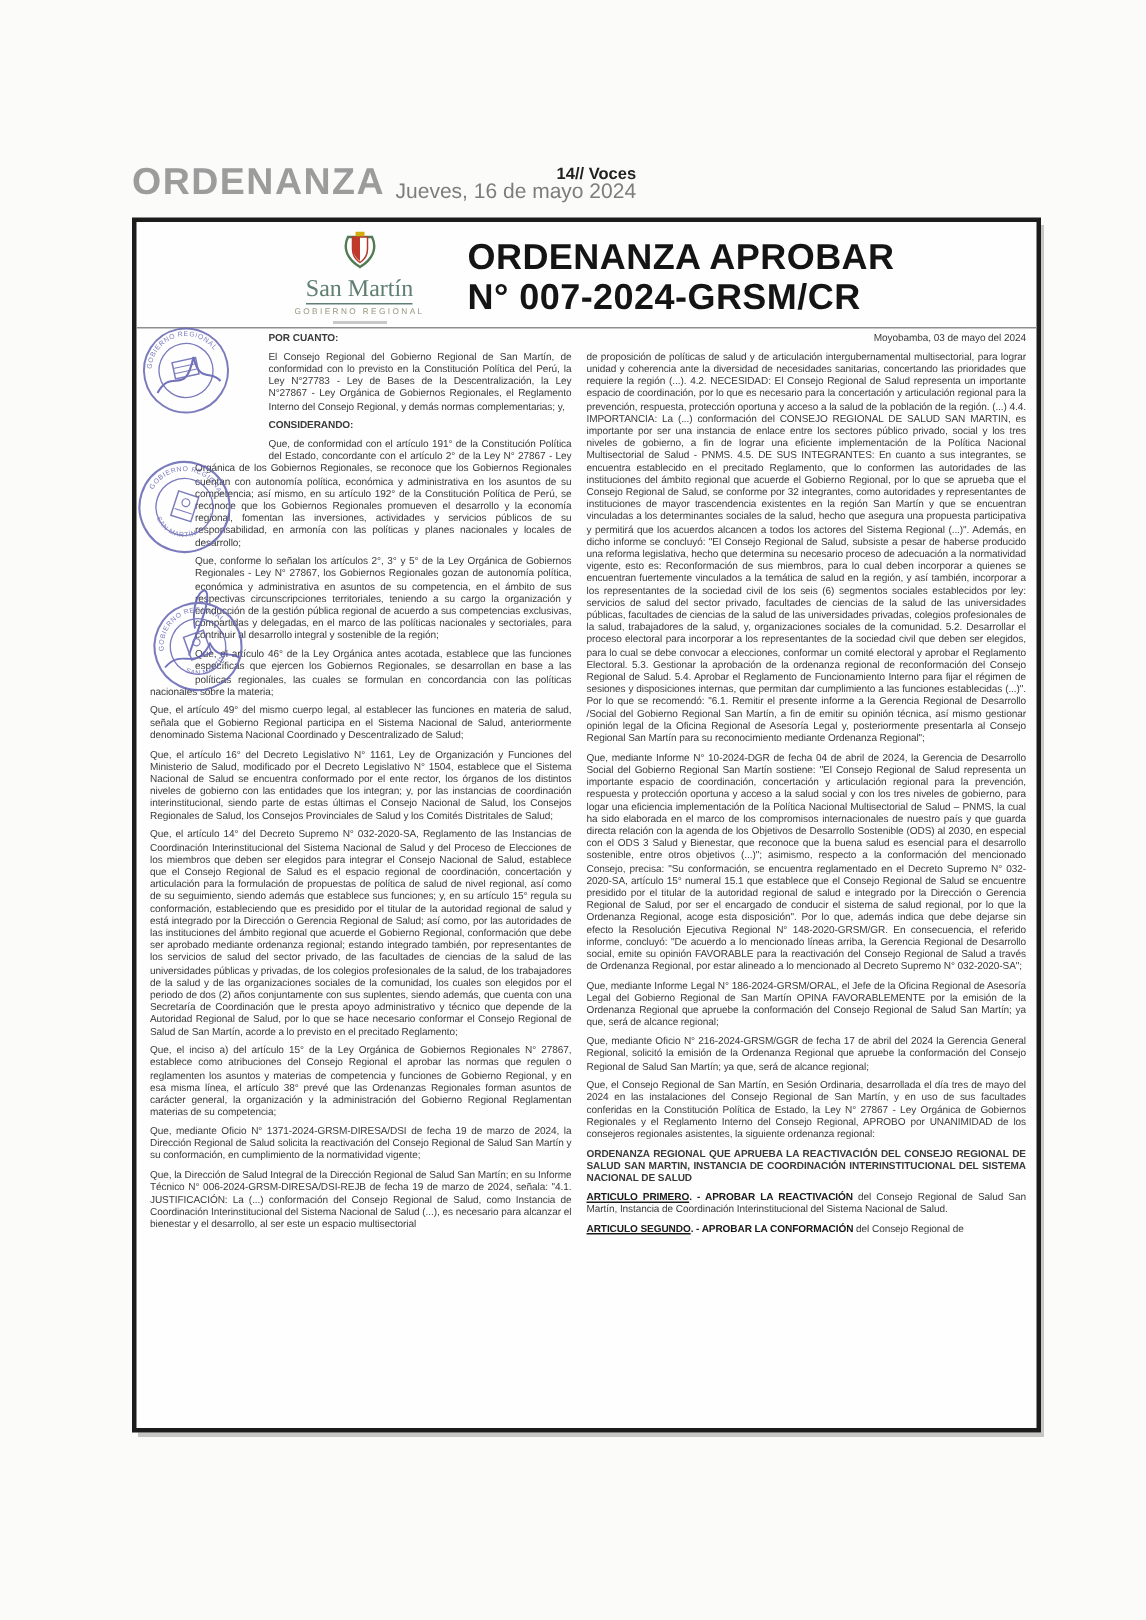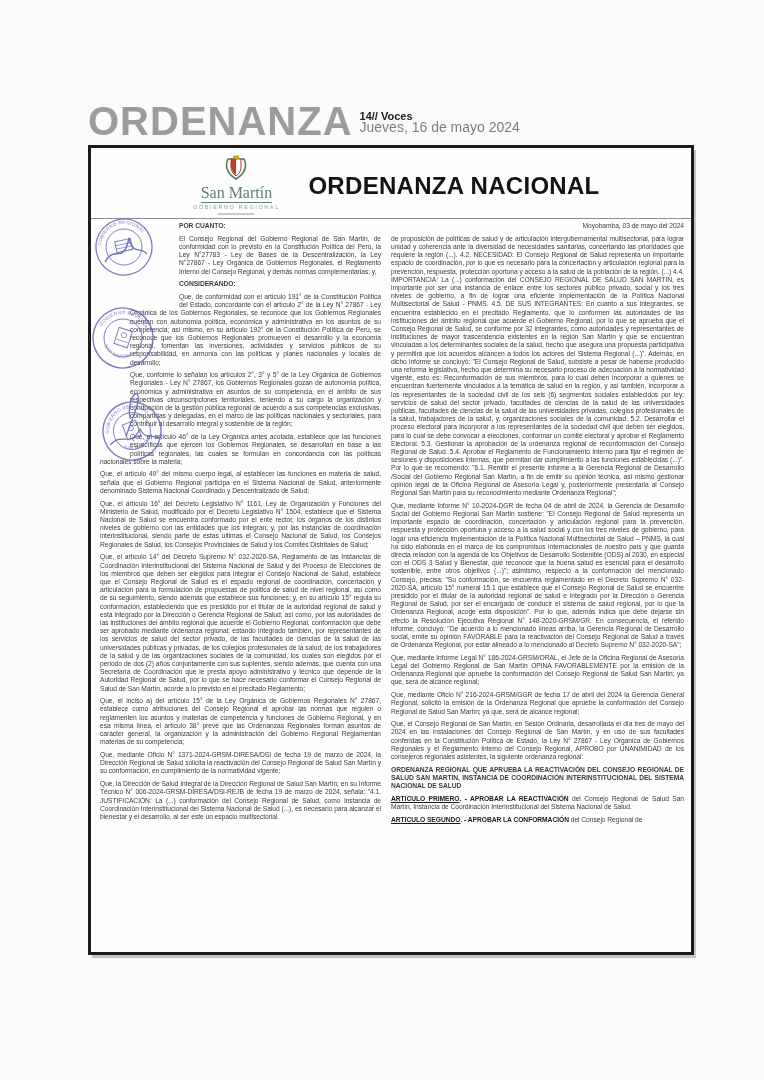--- a/index.html
+++ b/index.html
@@ -7,23 +7,23 @@
   body {
     width:764px; height:1080px; position:relative;
     background:#fbfbf9;
     font-family:"Liberation Sans", sans-serif;
     overflow:hidden;
   }
 
   
   .masthead { position:absolute; left:88px; top:106px; display:flex; align-items:flex-start; }
   .masthead-title {
-    font-size:40px; font-weight:bold; color:#9c9c9c; letter-spacing:1px; line-height:30px;
-  }
-  .masthead-meta { margin-left:7px; padding-top:4px; }
+    font-size:25px; font-weight:bold; color:#9c9c9c; letter-spacing:1px; line-height:30px;
+  }
+  .masthead-meta { margin-left:7px; padding-top:4px;text-align:right; }
   .masthead-pageref { font-size:11px; color:#222; font-weight:bold; line-height:12px; }
   .masthead-date { font-size:14px; color:#7d7d7d; line-height:10px; }
 
   
   .doc {
     position:absolute; left:88px; top:145px; width:606px; height:810px;
     background:#fefefe; border:3px solid #1c1c1c;
     box-shadow:3px 4px 0 -1px #c6c6c6;
   }
 
@@ -92,21 +92,22 @@
           <path d="M7 4 h10 v8 c0 4 -2 7 -5 9 c-3 -2 -5 -5 -5 -9 Z" fill="#fff" stroke="#b03a2e" stroke-width="1"></path>
           <path d="M7 4 h5 v16 c-3 -2 -5 -6 -5 -8 Z" fill="#c0392b"></path>
           <rect x="9" y="0.5" width="6" height="3" fill="#d4ac0d"></rect>
         </svg>
       </span>
       <div><span class="logo-name">San Martín</span></div>
       <div class="logo-sub">GOBIERNO REGIONAL</div>
       <div class="logo-tagline"></div>
     </div>
     <div class="doc-title">
-      <div>ORDENANZA NACIONAL</div>
+      <div>ORDENANZA APROBAR</div>
+      <div>N° 007-2024-GRSM/CR</div>
     </div>
   </div>
 
   <div class="doc-body">
 
     <div class="col-left">
       <div class="stamp-spacer-a"></div>
       <div class="stamp-spacer-b"></div>
 
       <p class="h">POR CUANTO:</p>

